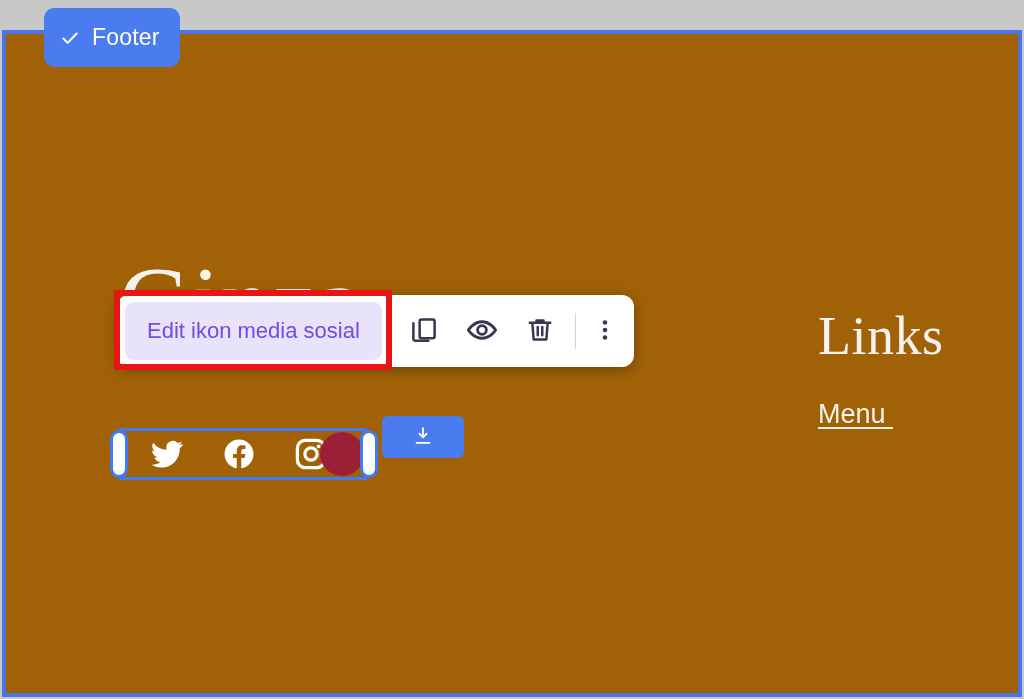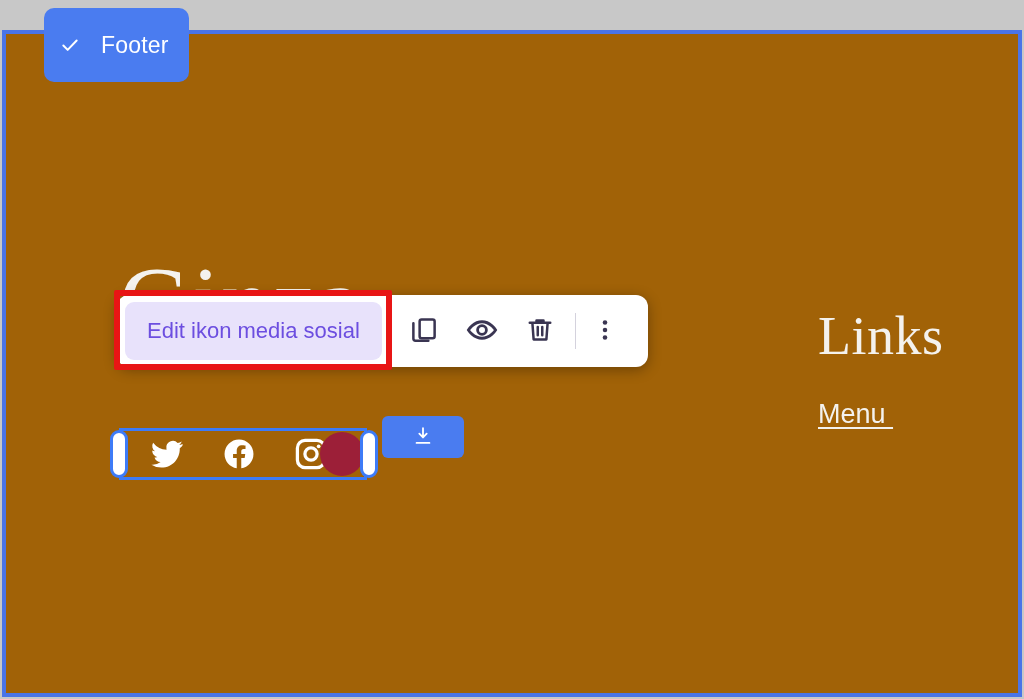--- a/index.html
+++ b/index.html
@@ -33,23 +33,23 @@
   .section-inner {
     position: relative;
     width: 100%; height: 100%;
     background: #a16207;
   }
 
   
   .section-badge {
     position: absolute;
     left: 44px; top: 8px;
-    height: 74px;
+    height: 59px;
     padding: 0 20px 0 16px;
-    display: flex; align-items: center; gap: 21px;
+    display: flex; align-items: center; gap: 12px;
     background: #4a7cf0;
     color: #ffffff;
     border-radius: 10px;
     font-size: 23px;
     letter-spacing: .2px;
     z-index: 60;
     justify-content: flex-end;
   }
   .section-badge .check {
     display: inline-block;
@@ -152,21 +152,21 @@
   }
 
   
   .elem-toolbar {
     position: absolute;
     left: 117px; top: 295px;
     height: 72px;
     background: #ffffff;
     border-radius: 12px;
     display: flex; align-items: center;
-    padding: 0 20px 0 8px;
+    padding: 0 6px 0 8px;
     box-shadow: 0 3px 14px rgba(0,0,0,.32);
     z-index: 50;
   }
   .edit-pill {
     height: 58px;
     padding: 0 22px;
     background: #e8e2fb;
     color: #6c4ee0;
     border: none;
     border-radius: 9px;

